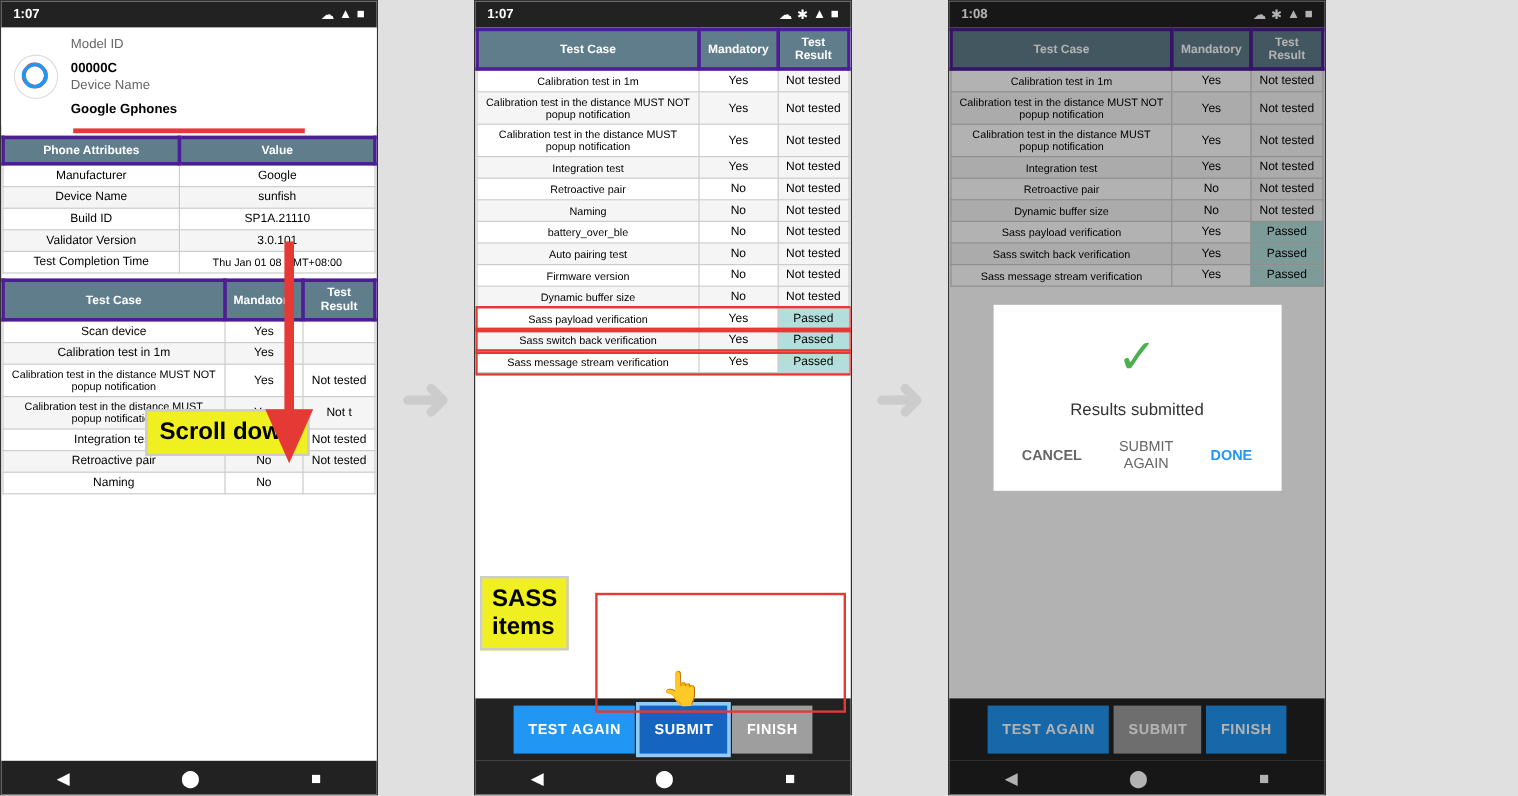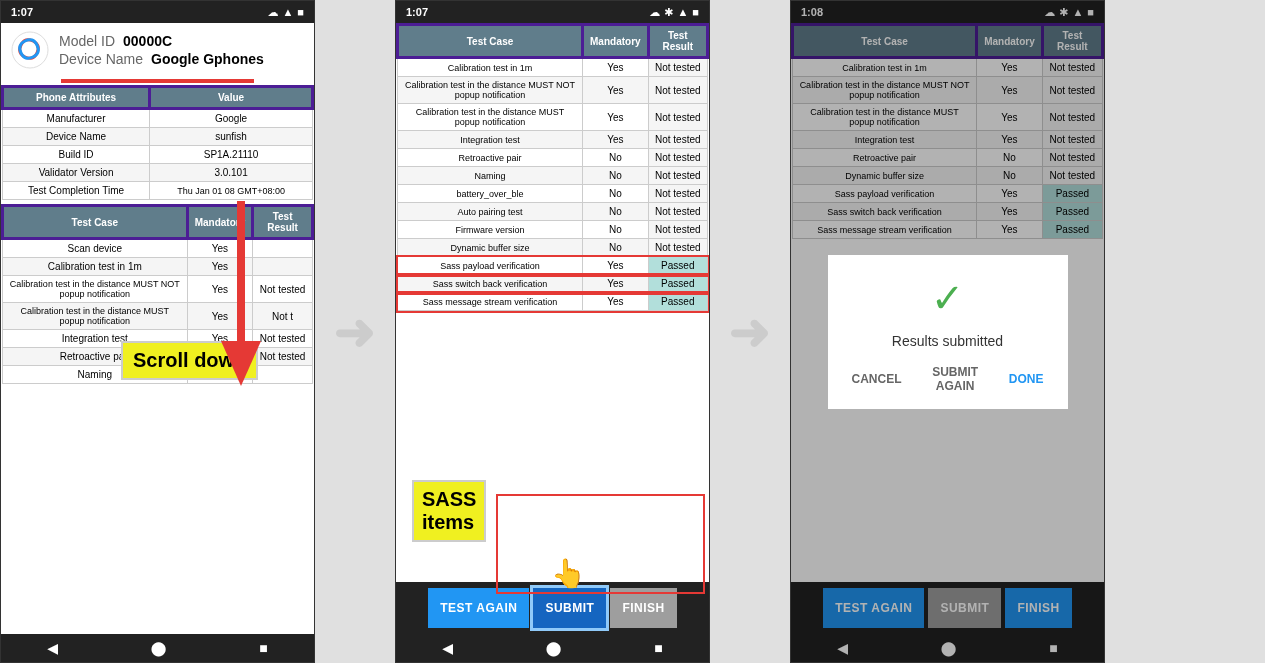--- a/index.html
+++ b/index.html
@@ -50,21 +50,21 @@
       background: #fff;
       gap: 10px;
       flex-shrink: 0;
     }
     .device-logo {
       width: 38px;
       height: 38px;
       flex-shrink: 0;
     }
     .device-info { display: flex; flex-direction: column; gap: 2px; }
-    .device-info-row { display: flex; gap: 8px; font-size: 14px; }
+    .device-info-row { display: flex; gap: 8px; font-size: 11px; flex-direction: column; }
     .device-info-label { color: #666; }
     .device-info-value { color: #000; font-weight: bold; }
 
     .phone-table {
       width: 100%;
       border-collapse: collapse;
       font-size: 10px;
       flex-shrink: 0;
     }
     .phone-table th {
@@ -180,21 +180,21 @@
     }
     .nav-icon {
       color: #fff;
       font-size: 14px;
     }
 
     
     .sass-label {
       position: absolute;
       bottom: 120px;
-      left: 16px;
+      left: 4px;
       background: #f0f020;
       border: 2px solid #ccc;
       padding: 6px 8px;
       font-size: 20px;
       font-weight: bold;
       color: #000;
       z-index: 10;
     }
     .sass-box-outline {
       position: absolute;
@@ -276,21 +276,21 @@
       font-size: 12px;
       font-weight: bold;
       cursor: pointer;
       padding: 4px 8px;
     }
     .btn-submit-again {
       background: none;
       border: none;
       color: #666;
       font-size: 12px;
-      font-weight: bold;
+      font-weight: normal;
       cursor: pointer;
       padding: 4px 8px;
     }
     .btn-done {
       background: none;
       border: none;
       color: #2196f3;
       font-size: 12px;
       font-weight: bold;
       cursor: pointer;

